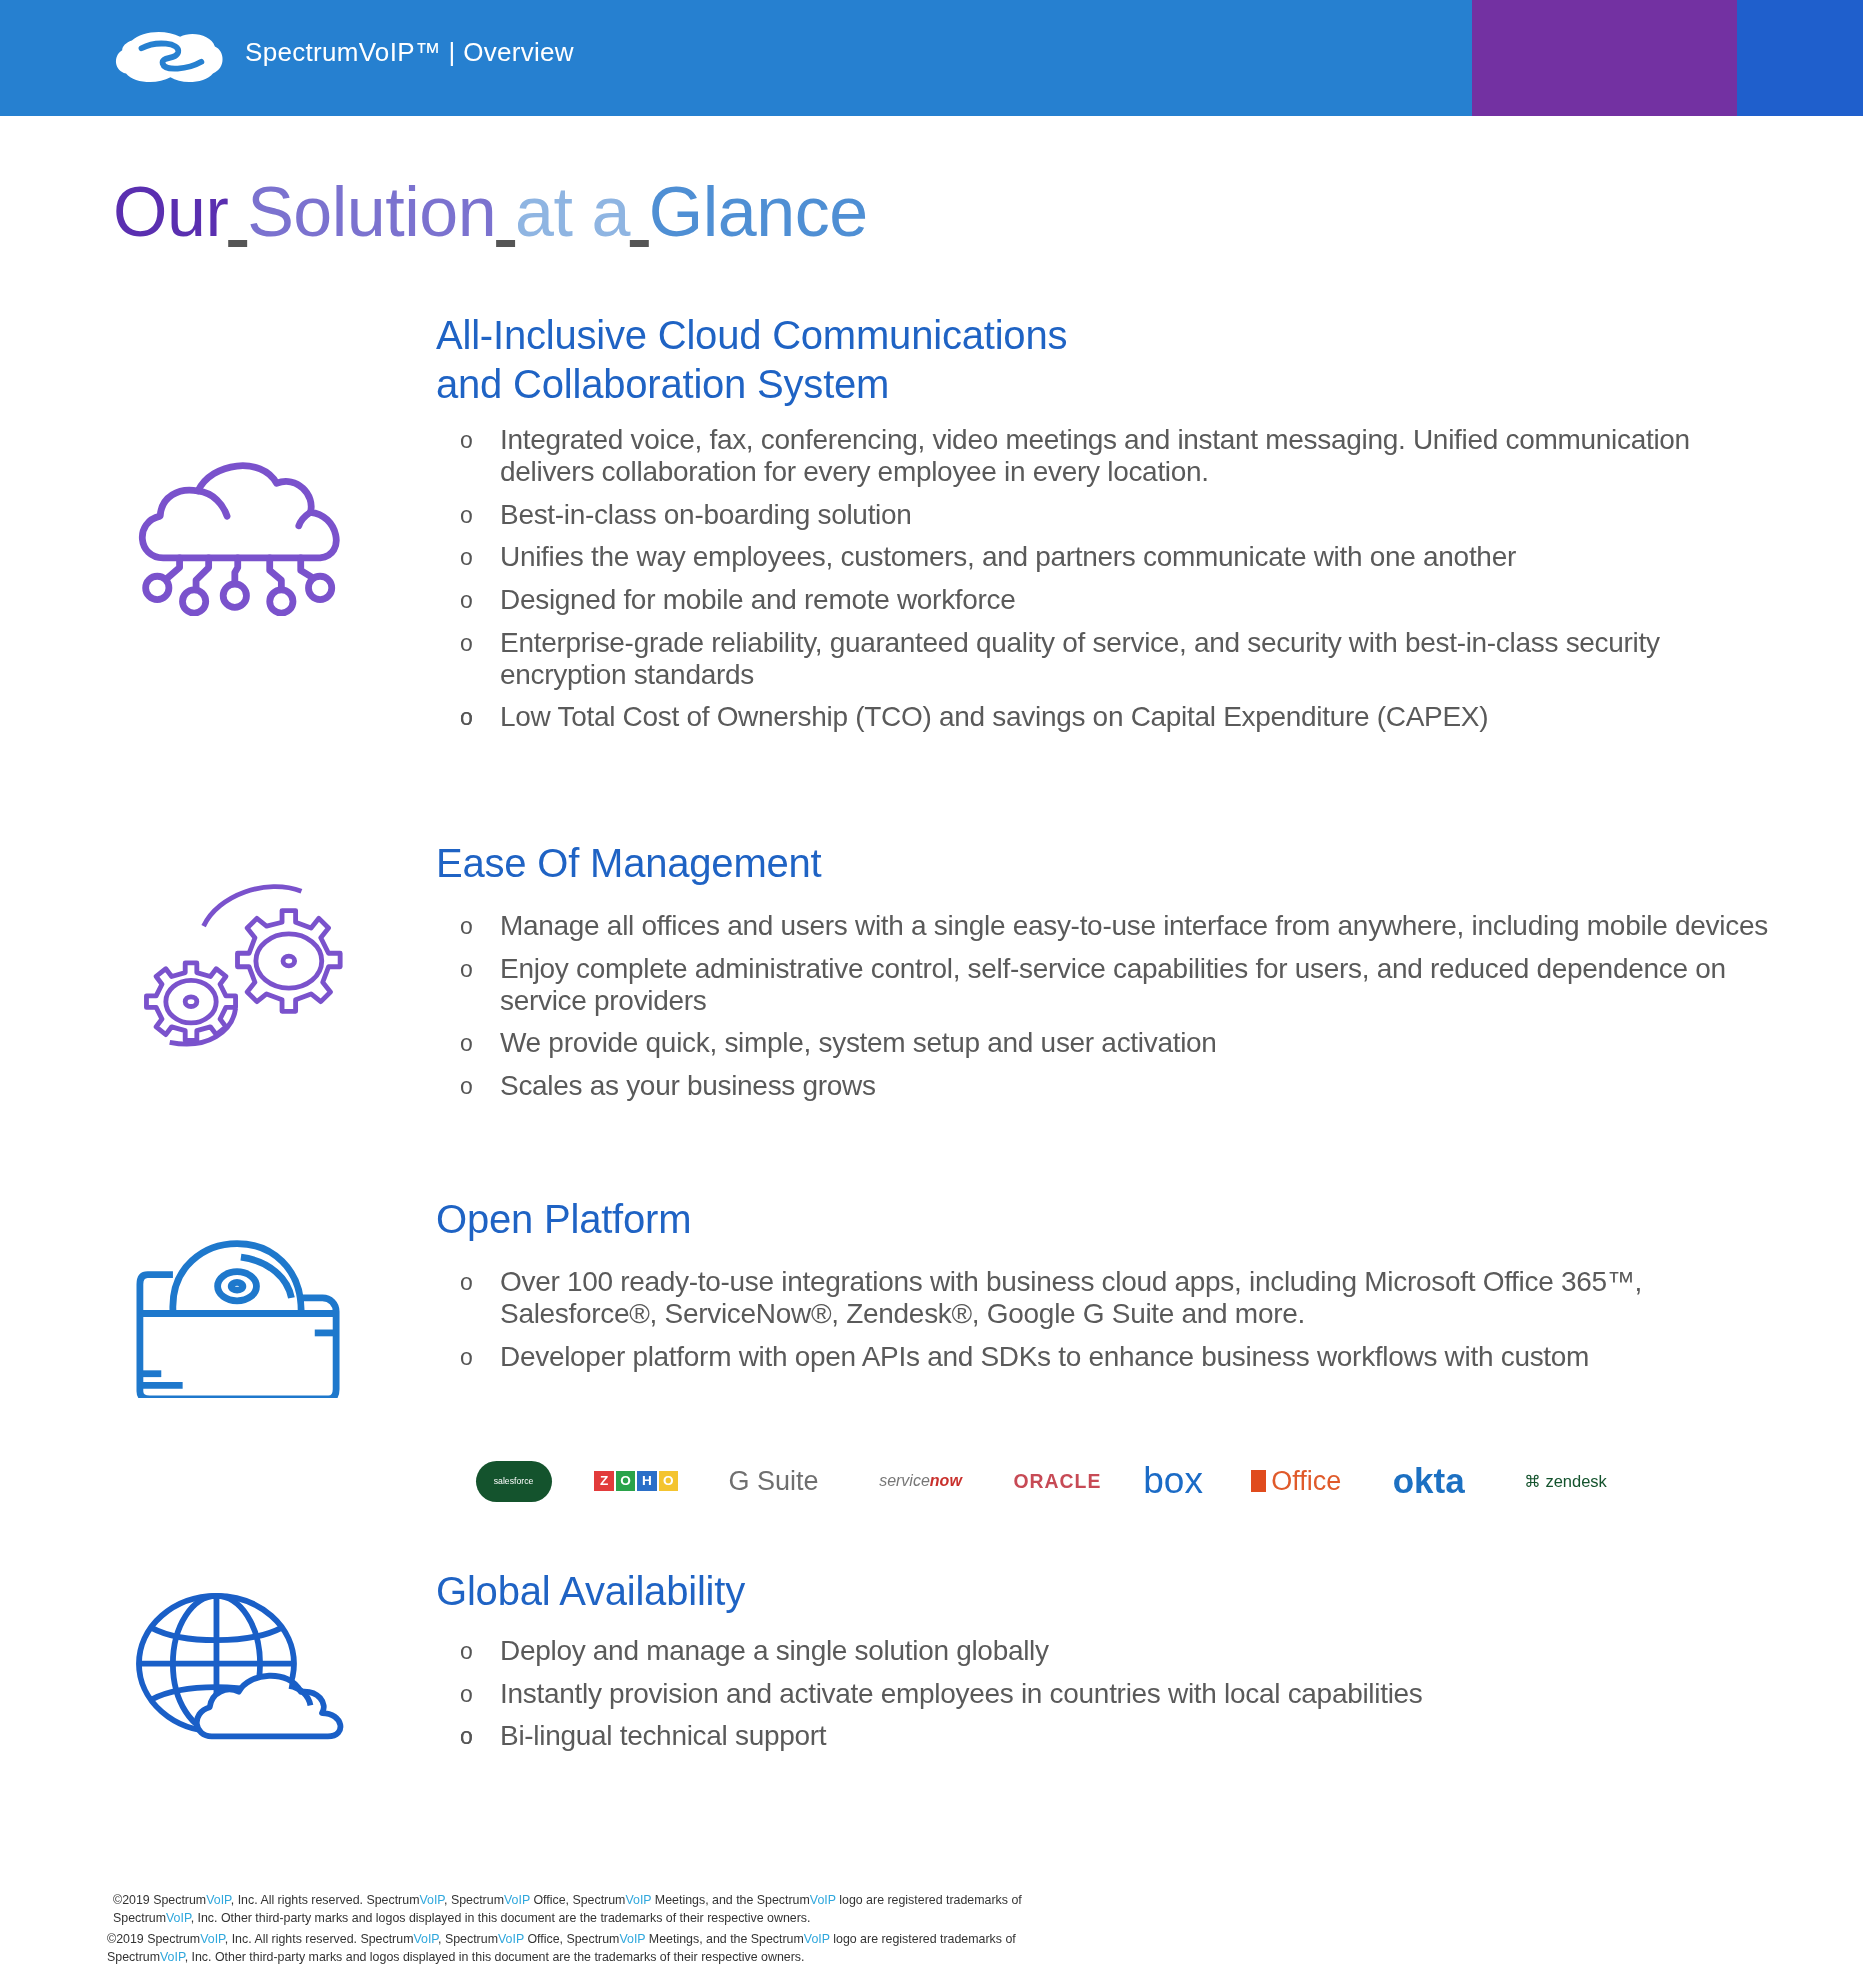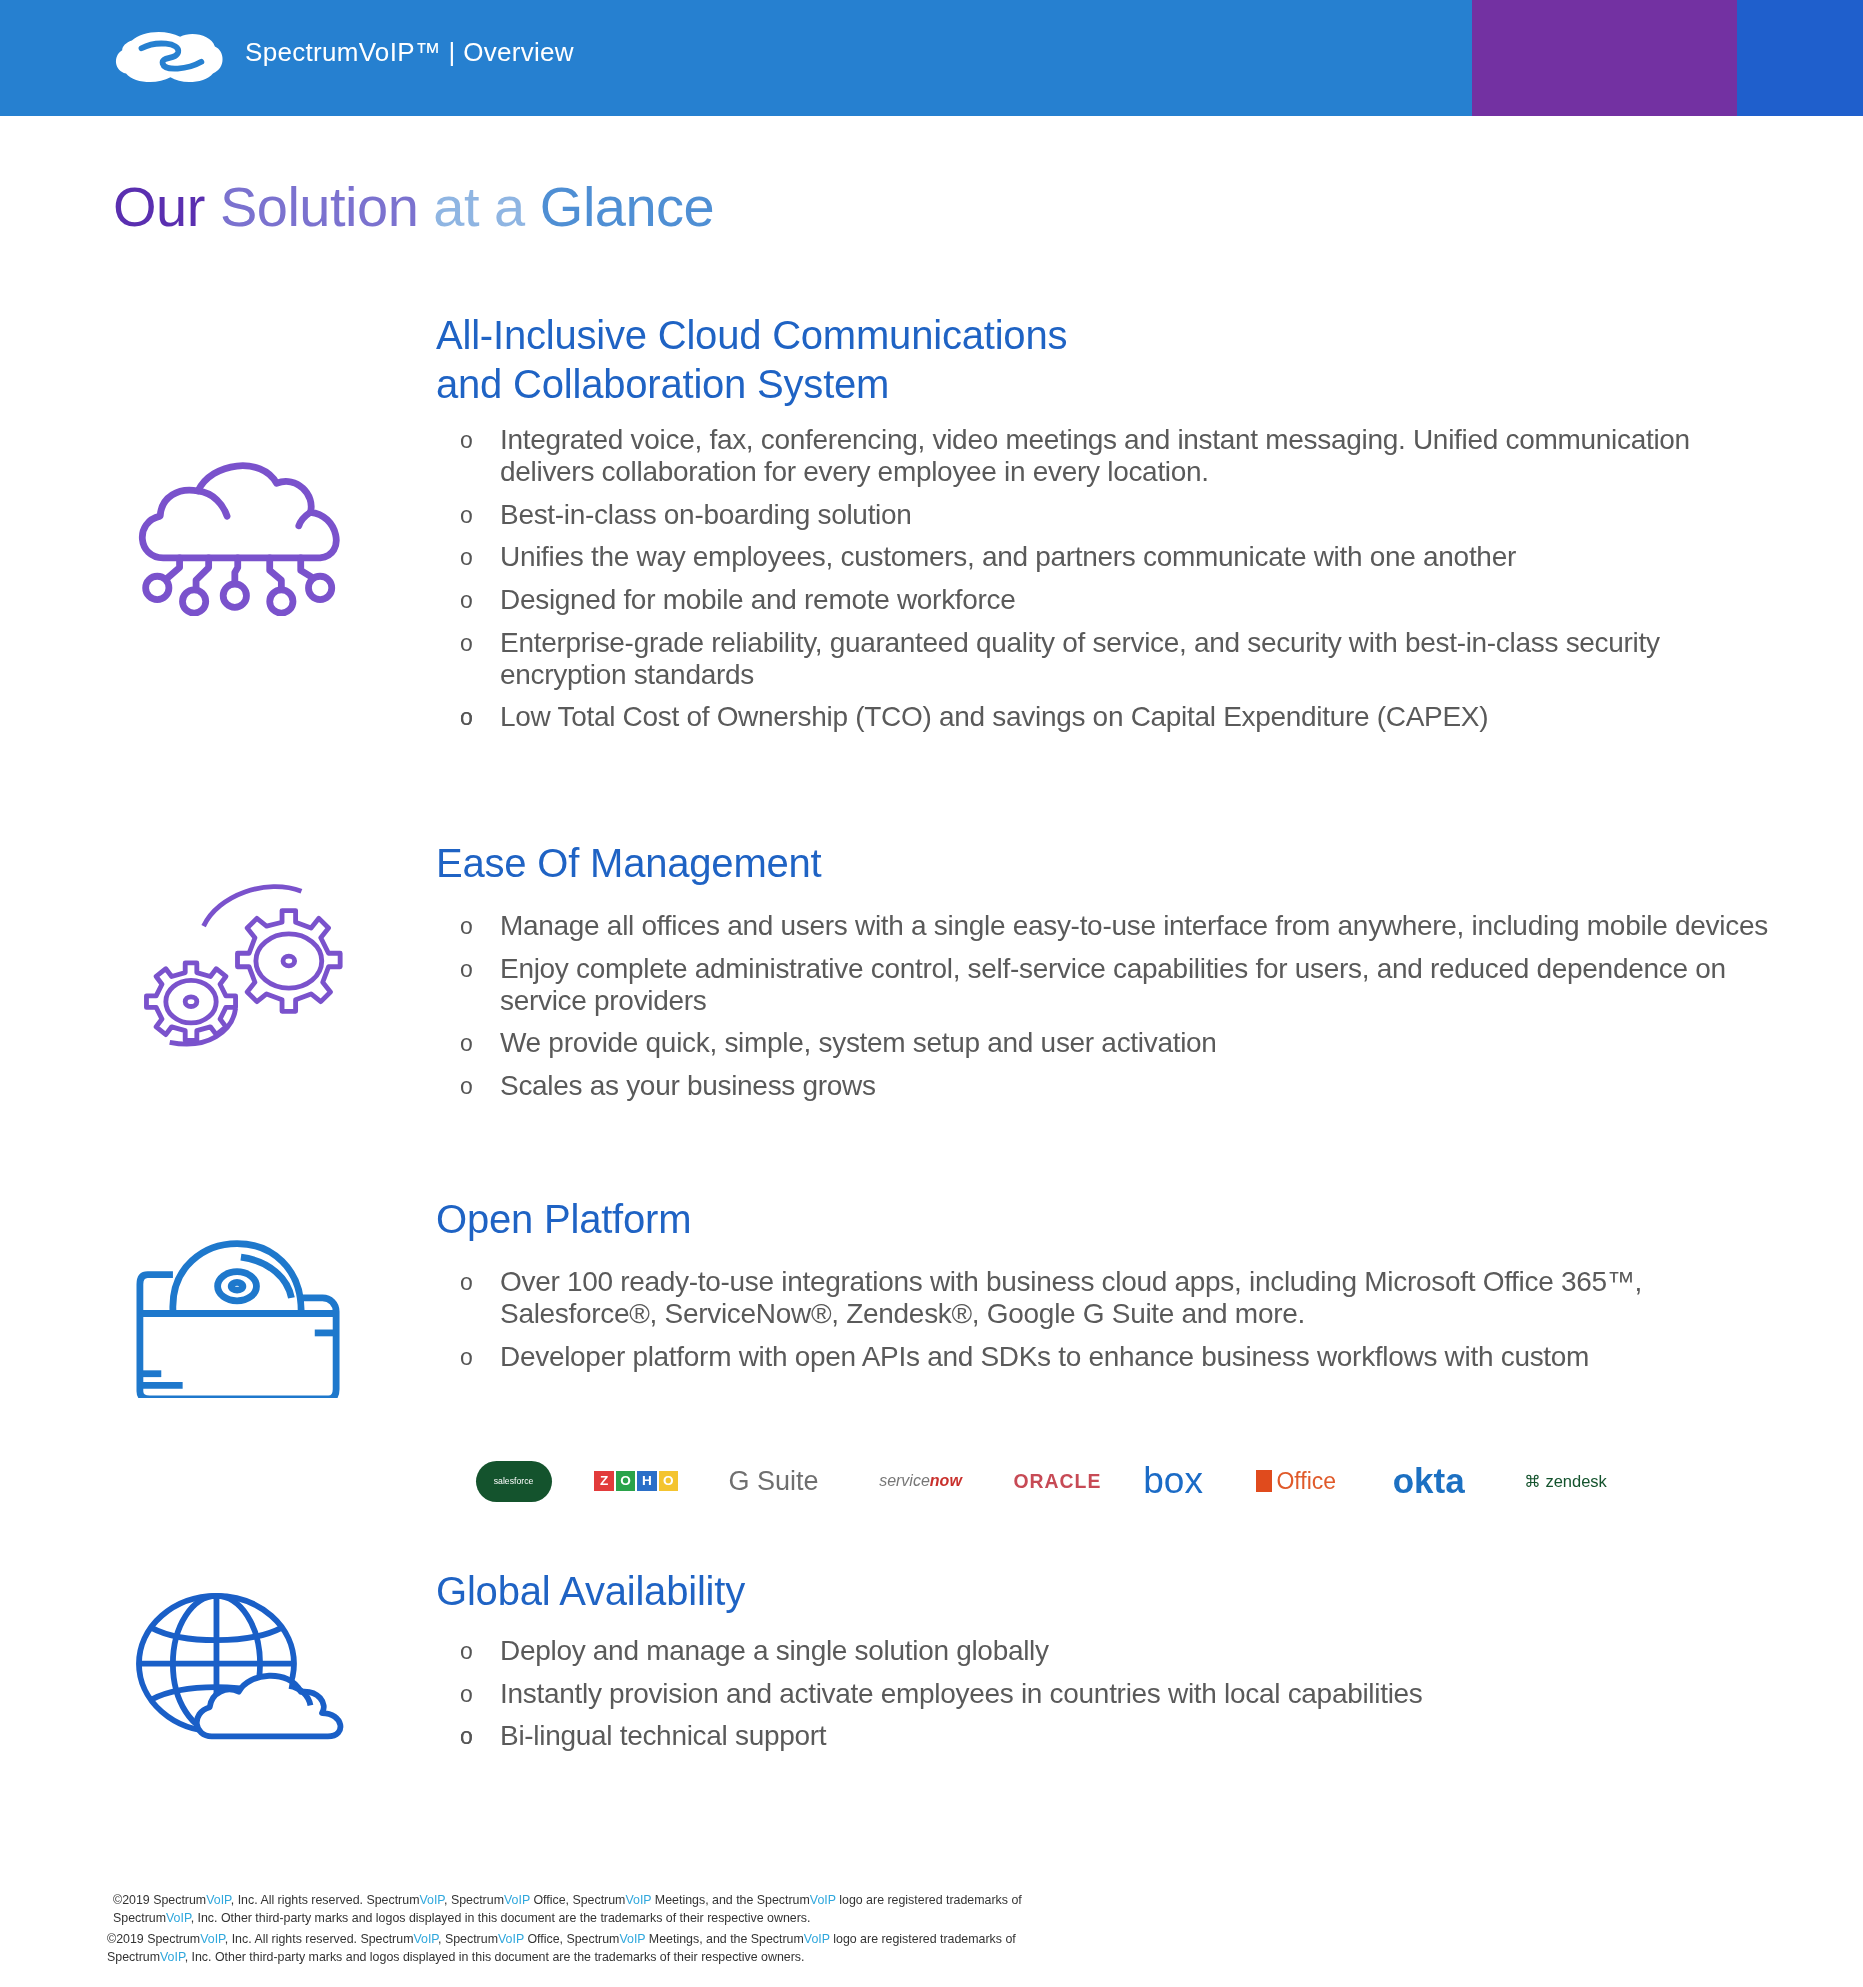--- a/index.html
+++ b/index.html
@@ -7,21 +7,21 @@
     body { position: relative; font-family: "Liberation Sans", "DejaVu Sans", sans-serif; color: #555555; }
 
     
     .header { position: absolute; left: 0; top: 0; width: 1863px; height: 116px; background: #2680d0; }
     .header .accent-purple { position: absolute; left: 1472px; top: 0; width: 265px; height: 116px; background: #7331a2; }
     .header .accent-blue { position: absolute; left: 1737px; top: 0; width: 126px; height: 116px; background: #1f5fcc; }
     .logo { position: absolute; left: 112px; top: 29px; width: 115px; height: 56px; }
     .brand-title { position: absolute; left: 245px; top: 37px; font-size: 26px; color: #ffffff; letter-spacing: 0.3px; white-space: nowrap; }
 
     
-    .page-title { position: absolute; left: 113px; top: 164px; font-size: 56px; font-weight: normal; letter-spacing: -0.5px; white-space: nowrap; line-height: 85px; }
+    .page-title { position: absolute; left: 113px; top: 170px; font-size: 70px; font-weight: normal; letter-spacing: -0.5px; white-space: nowrap; line-height: 85px; text-decoration: underline; }
     .page-title span { display: inline-block; }
     .t1 { color: #5a2fb0; }
     .t2 { color: #7b72cf; }
     .t3 { color: #8fb5e2; }
     .t4 { color: #4f8fd4; }
 
     
     .section-icon { position: absolute; }
     .section-heading { position: absolute; left: 436px; font-size: 40px; color: #1f63c4; font-weight: normal; line-height: 49px; white-space: nowrap; letter-spacing: -0.2px; }
     ul.bullets { position: absolute; left: 460px; list-style: none; width: 1320px; }
@@ -33,21 +33,21 @@
     .logo-item { display: flex; align-items: center; justify-content: center; height: 58px; }
     .lg-salesforce { width: 116px; }
     .lg-salesforce .cloud { width: 76px; height: 41px; background: #14532d; border-radius: 21.3px; display: flex; align-items: center; justify-content: center; color: #fff; font-size: 8.7px; }
     .lg-zoho { width: 131px; }
     .lg-zoho span { display: inline-block; width: 19.4px; height: 19.4px; line-height: 19.4px; text-align: center; font-size: 13.6px; font-weight: bold; color: #fff; margin: 0 1px; }
     .lg-gsuite { width: 146px; font-size: 27px; color: #6f6f6f; }
     .lg-servicenow { width: 150px; font-size: 16px; color: #777; font-style: italic; }
     .lg-servicenow b { color: #c9302c; }
     .lg-oracle { width: 126px; font-size: 19.4px; color: #c74a55; letter-spacing: 1px; font-weight: bold; }
     .lg-box { width: 107px; font-size: 37px; color: #1b6bc6; font-weight: normal; }
-    .lg-office { width: 141px; font-size: 23px; color: #e05a2a; }
+    .lg-office { width: 141px; font-size: 27px; color: #e05a2a; }
     .lg-office .sq { display: inline-block; width: 15.5px; height: 21.3px; background: #e04b1d; margin-right: 4.9px; vertical-align: middle; }
     .lg-okta { width: 126px; font-size: 35px; color: #1c70c2; font-weight: bold; }
     .lg-zendesk { width: 150px; font-size: 16.5px; color: #14532d; }
 
     
     .footer-block { position: absolute; left: 111px; font-size: 12.4px; line-height: 17.5px; color: #333; white-space: nowrap; }
     .footer-block .hl { color: #2fa7dc; }
   </style>
 </head>
 <body>

